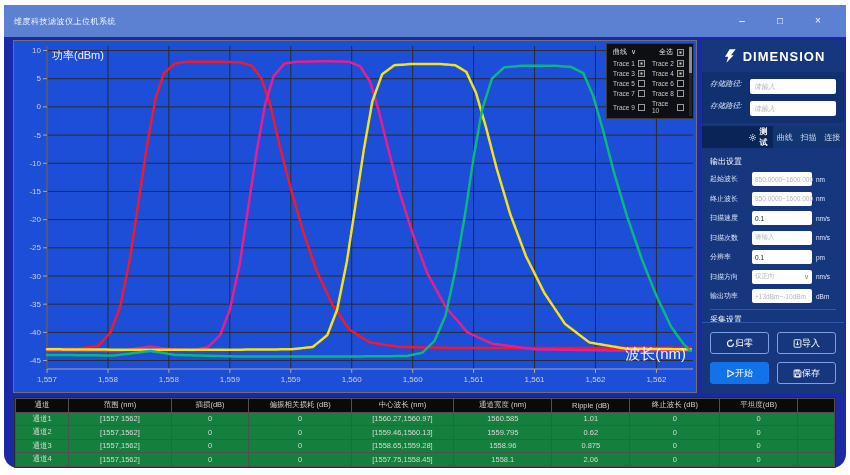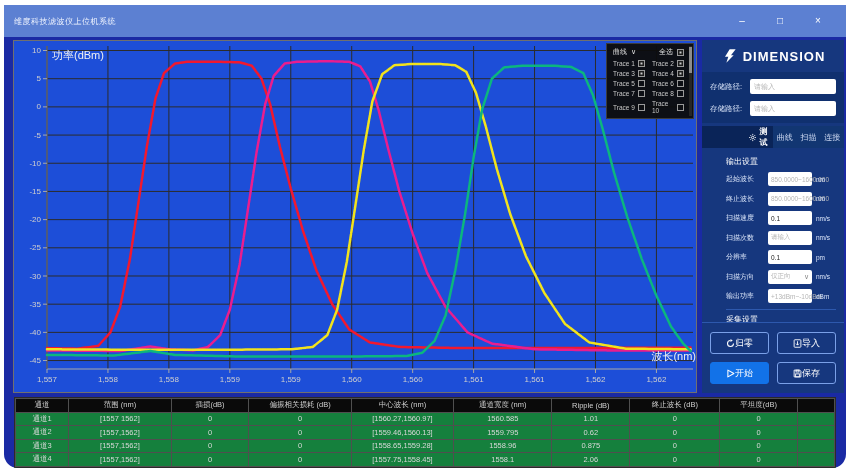--- a/index.html
+++ b/index.html
@@ -10,47 +10,47 @@
   
   .titlebar { height:32px; background:#5c80d2; display:flex; align-items:center; padding:0 10px; }
   .title-text { font-size:8px; color:#f0f4ff; letter-spacing:.5px; }
   .win-controls { margin-left:auto; display:flex; gap:26px; margin-right:12px; }
   .win-btn { color:#fff; font-size:10px; line-height:10px; width:12px; text-align:center; cursor:default; }
   
   .main { display:flex; height:356px; padding:3px 0 0 9px; gap:5px; }
   .chart-zone { flex:1; position:relative; background:#1d4ed8; border:1px solid #707070; }
   .chart-zone svg { position:absolute; inset:0; }
   .axis-ylabel { position:absolute; top:7px; left:38px; color:#f0f0f0; font-size:11px; }
-  .axis-xlabel { position:absolute; bottom:28px; right:0; color:#f0f0f0; font-size:11px; }
+  .axis-xlabel { position:absolute; bottom:28px; right:10px; color:#f0f0f0; font-size:15px; }
   
   .legend { position:absolute; top:2px; right:2px; width:88px; background:rgba(12,12,12,.96);
             border:1px solid #3c3c3c; padding:3px 9px 4px 6px; }
   .lg-head { display:flex; align-items:center; gap:4px; font-size:7px; color:#e0e0e0; margin-bottom:3px; }
   .lg-head .sp { flex:1; }
   .lg-grid { display:grid; grid-template-columns:1fr 1fr; row-gap:3px; column-gap:7px; }
   .lg-item { display:flex; align-items:center; justify-content:space-between; font-size:6.5px; color:#c9c9c9; }
   .cb { width:7px; height:7px; border:1px solid #9a9a9a; background:transparent; flex:none; }
   .cb.on { background:#c8c8c8; box-shadow:inset 0 0 0 1.5px #1c1c1c; }
   .lg-scroll { position:absolute; right:1px; top:2px; bottom:2px; width:3px; background:#262626; }
   .lg-thumb { position:absolute; top:1px; left:0; width:3px; height:26px; background:#8d8d8d; }
   
   .sidebar { width:142px; background:#16377e; display:flex; flex-direction:column; margin-right:2px; }
   .logo-row { height:32px; display:flex; align-items:center; justify-content:center; gap:6px; flex:none; }
   .brand { color:#fff; font-size:13px; font-weight:bold; letter-spacing:1px; }
   .storage-panel { background:#10306f; padding:7px 8px; display:flex; flex-direction:column; gap:7px; flex:none; }
-  .storage-row { display:flex; align-items:center; gap:4px; }
+  .storage-row { display:flex; gap:4px;font-style:italic; }
   .storage-row .lbl { font-size:7.5px; color:#dbe6fa; width:36px; flex:none; }
   .tinput { flex:1; height:15px; background:#fff; border-radius:2px; display:flex; align-items:center;
             padding:0 4px; font-size:7px; color:#222; }
   .tinput.ph { color:#b5b5b5; }
   .tabs { display:flex; height:22px; background:#123672; margin-top:3px; flex:none; }
   .tab { flex:1; display:flex; align-items:center; justify-content:center; gap:3px;
          font-size:8px; color:#cdd9f2; }
   .tab.active { background:#0a2458; color:#fff; font-weight:bold;padding-left:47px; }
-  .form { flex:1; padding:5px 8px 0 24px; overflow:hidden; }
+  .form { flex:1; padding:5px 8px 0 8px; overflow:hidden; }
   .section-title { font-size:8px; color:#fff; margin:3px 0 5px 0; }
   .divider { border:none; border-top:1px solid #2d58ad; margin:2px 0 4px 0; }
   .frow { display:flex; align-items:center; gap:4px; margin-bottom:5.5px; }
   .frow .lbl { width:38px; flex:none; font-size:7px; color:#dbe6fa; }
   .frow .inp { flex:1; height:14px; background:#fff; border-radius:2px; display:flex;
                align-items:center; padding:0 3px; font-size:6.5px; color:#222; min-width:0; }
   .frow .inp.ph { color:#b5b5b5; }
   .frow .inp .chev { margin-left:auto; color:#8a8a8a; font-size:7px; }
   .frow .unit { width:20px; flex:none; font-size:6.5px; color:#dbe6fa; }
   .btns { border-top:1px solid #2d58ad; padding:9px 8px; display:grid;

